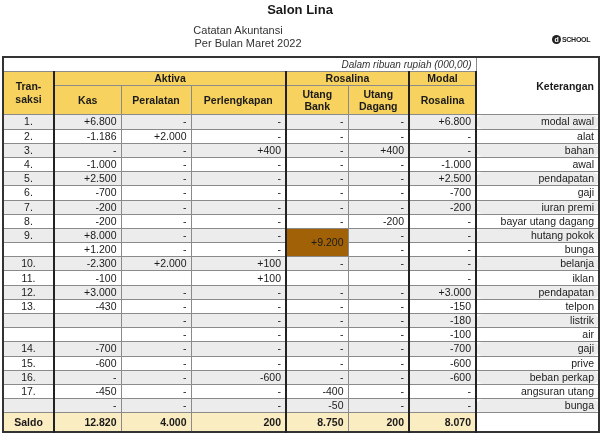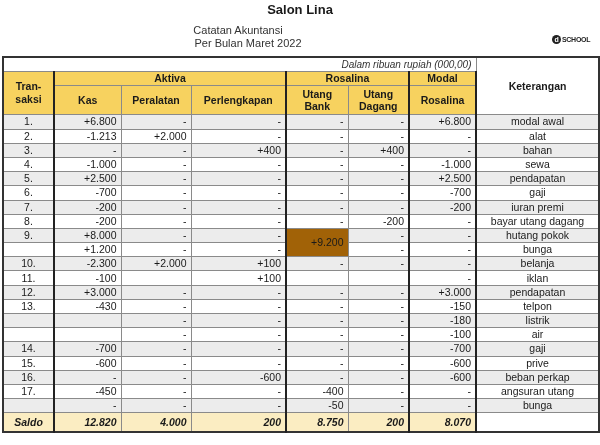--- a/index.html
+++ b/index.html
@@ -9,23 +9,23 @@
   .sub2 { position:absolute; left:0; width:496px; top:37px; text-align:center; font-size:11px; color:#333; }
   .logo { position:absolute; left:552px; top:35px; font-size:7px; font-weight:bold; color:#222; letter-spacing:-0.3px; display:flex; align-items:center; gap:1px; }
   .logo .dot { width:9px; height:9px; border-radius:50%; background:#222; color:#fff; font-size:7px; line-height:9px; text-align:center; }
   table { position:absolute; left:2px; top:56px; border-collapse:collapse; table-layout:fixed; width:596px; font-size:10.5px; }
   td, th { border:1px solid #8a8a8a; padding:0 4px; height:13.2px; line-height:13px; white-space:nowrap; overflow:hidden; }
   th { background:#f7d25f; font-weight:bold; font-size:10.5px; text-align:center; }
   .unit td.u { text-align:right; font-style:italic; color:#333; font-size:10px;margin-top:20px; }
   th.ket { background:#ffffff; }
   .num { text-align:right; }
   .trx { text-align:center; }
-  .ket { text-align:center; }
+  .ket { text-align:right;border-radius:12px; }
   tr.alt td { background:#ececec; }
-  tr.saldo td { background:#fbedc2; font-weight:bold; height:18px;font-style:italic; }
+  tr.saldo td { background:#fbedc2; font-weight:bold; height:18px; }
   tr.saldo td.ketcell { background:#ffffff; }
   .br { border-right:2px solid #222 !important; }
   .outer { border:2px solid #333; }
 </style>
 </head>
 <body>
 
 <div class="title">Salon Lina</div>
 <div class="sub1">Catatan Akuntansi</div>
 <div class="sub2">Per Bulan Maret 2022</div>
@@ -80,21 +80,21 @@
         <td class="num">+6.800</td>
         <td class="num">-</td>
         <td class="num br">-</td>
         <td class="num">-</td>
         <td class="num br">-</td>
         <td class="num br">+6.800</td>
         <td class="ket">modal awal</td>
       </tr>
       <tr>
         <td class="trx br">2.</td>
-        <td class="num">-1.213</td>
+        <td class="num">-1.186</td>
         <td class="num">+2.000</td>
         <td class="num br">-</td>
         <td class="num">-</td>
         <td class="num br">-</td>
         <td class="num br">-</td>
         <td class="ket">alat</td>
       </tr>
       <tr class="alt">
         <td class="trx br">3.</td>
         <td class="num">-</td>
@@ -106,21 +106,21 @@
         <td class="ket">bahan</td>
       </tr>
       <tr>
         <td class="trx br">4.</td>
         <td class="num">-1.000</td>
         <td class="num">-</td>
         <td class="num br">-</td>
         <td class="num">-</td>
         <td class="num br">-</td>
         <td class="num br">-1.000</td>
-        <td class="ket">sewa</td>
+        <td class="ket">awal</td>
       </tr>
       <tr class="alt">
         <td class="trx br">5.</td>
         <td class="num">+2.500</td>
         <td class="num">-</td>
         <td class="num br">-</td>
         <td class="num">-</td>
         <td class="num br">-</td>
         <td class="num br">+2.500</td>
         <td class="ket">pendapatan</td>

